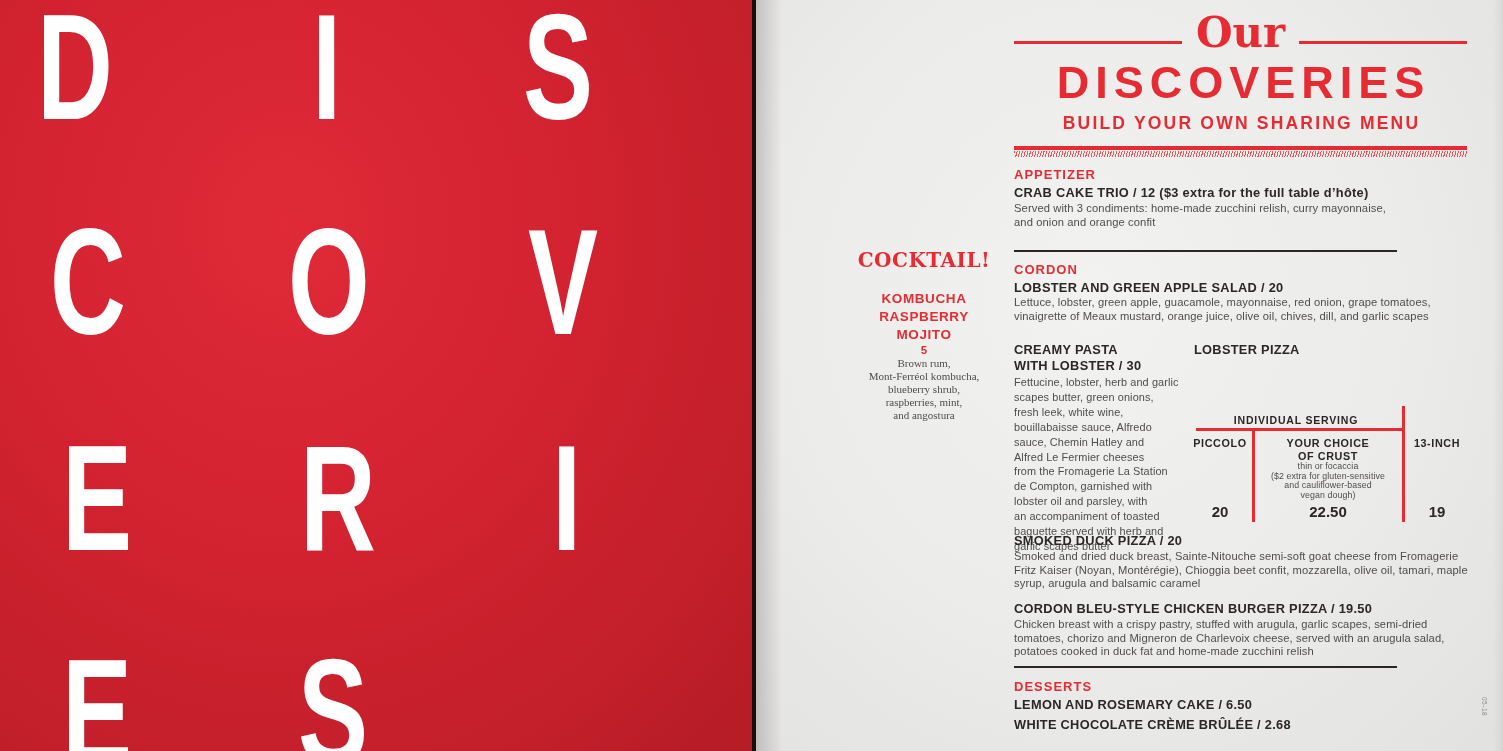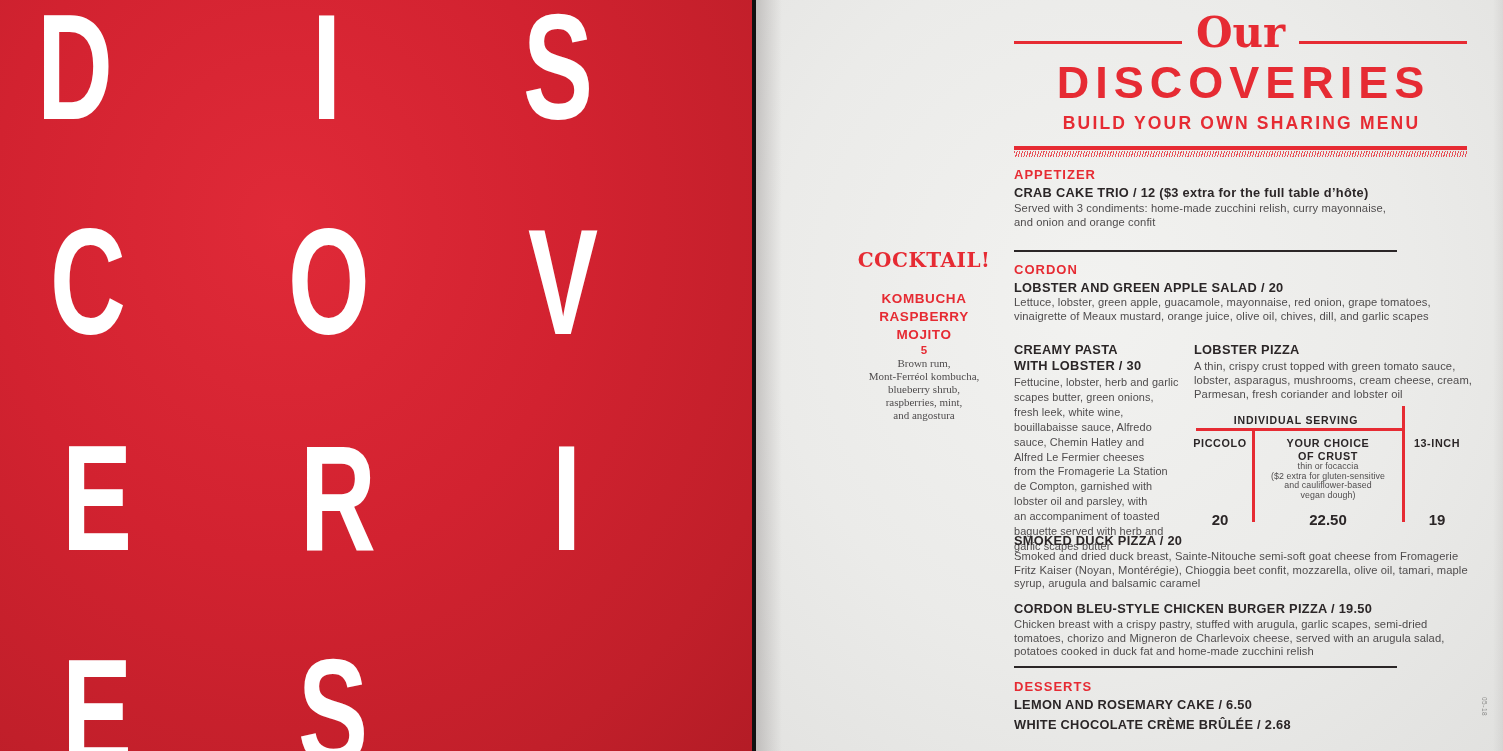--- a/index.html
+++ b/index.html
@@ -50,21 +50,21 @@
   .lp-desc{font-size:11.2px;line-height:14px;letter-spacing:.1px;}
 
   
   .tbl-span-head{left:434px;top:414px;width:212px;text-align:center;
       font-weight:700;font-size:10.5px;letter-spacing:.8px;}
   .tbl-hline{left:440px;top:428px;width:206px;height:2.5px;background:#e62b33;}
   .tbl-vline1{left:496px;top:431px;width:2.5px;height:91px;background:#e62b33;}
   .tbl-vline2{left:646px;top:406px;width:2.5px;height:116px;background:#e62b33;}
   .tbl-col-label{font-weight:700;font-size:10.8px;letter-spacing:.6px;line-height:12.5px;text-align:center;}
   .tbl-note{font-size:8.8px;line-height:9.6px;text-align:center;letter-spacing:.1px;}
-  .tbl-price{font-weight:700;font-size:15px;text-align:center;margin-top:8px;}
+  .tbl-price{font-weight:700;font-size:15px;text-align:center;}
   .c1{left:428px;width:72px;}
   .c2{left:499px;width:146px;}
   .c3{left:648px;width:66px;}
 
   
   .ck{left:88px;width:160px;text-align:center;}
   .ck-head{top:248px;font-family:"DejaVu Serif",serif;font-weight:700;font-size:20px;letter-spacing:.5px;}
   .ck-name{top:290px;font-weight:700;font-size:13.5px;line-height:18px;letter-spacing:.6px;}
   .ck-price{top:344px;font-weight:700;font-size:11.5px;}
   .ck-desc{top:357px;font-size:11px;line-height:13px;font-family:Liberation Serif, serif;}
@@ -109,21 +109,20 @@
     <div class="abs divider" style="left:258px;top:250px;width:383px"></div>
 
     <div class="abs sec-head red" style="left:258px;top:262px">CORDON</div>
     <div class="abs item-title dark" style="left:258px;top:280px">LOBSTER AND GREEN APPLE SALAD / 20</div>
     <div class="abs item-desc gray" style="left:258px;top:296px">Lettuce, lobster, green apple, guacamole, mayonnaise, red onion, grape tomatoes,<br>vinaigrette of Meaux mustard, orange juice, olive oil, chives, dill, and garlic scapes</div>
 
     <div class="abs item-title dark" style="left:258px;top:342px">CREAMY PASTA<br>WITH LOBSTER / 30</div>
     <div class="abs small-desc gray" style="left:258px;top:375px">Fettucine, lobster, herb and garlic<br>scapes butter, green onions,<br>fresh leek, white wine,<br>bouillabaisse sauce, Alfredo<br>sauce, Chemin Hatley and<br>Alfred Le Fermier cheeses<br>from the Fromagerie La Station<br>de Compton, garnished with<br>lobster oil and parsley, with<br>an accompaniment of toasted<br>baguette served with herb and<br>garlic scapes butter</div>
 
     <div class="abs item-title dark" style="left:438px;top:342px">LOBSTER PIZZA</div>
-    <div class="abs lp-desc gray" style="left:438px;top:359px">A thin, crispy crust topped with green tomato sauce,<br>lobster, asparagus, mushrooms, cream cheese, cream,<br>Parmesan, fresh coriander and lobster oil</div>
 
     <div class="abs tbl-span-head dark">INDIVIDUAL SERVING</div>
     <div class="abs tbl-hline"></div>
     <div class="abs tbl-vline1"></div>
     <div class="abs tbl-vline2"></div>
     <div class="abs tbl-col-label dark c1" style="top:437px">PICCOLO</div>
     <div class="abs tbl-col-label dark c2" style="top:437px">YOUR CHOICE<br>OF CRUST</div>
     <div class="abs tbl-note gray c2" style="top:462px">thin or focaccia<br>($2 extra for gluten-sensitive<br>and cauliflower-based<br>vegan dough)</div>
     <div class="abs tbl-col-label dark c3" style="top:437px">13-INCH</div>
     <div class="abs tbl-price dark c1" style="top:503px">20</div>

